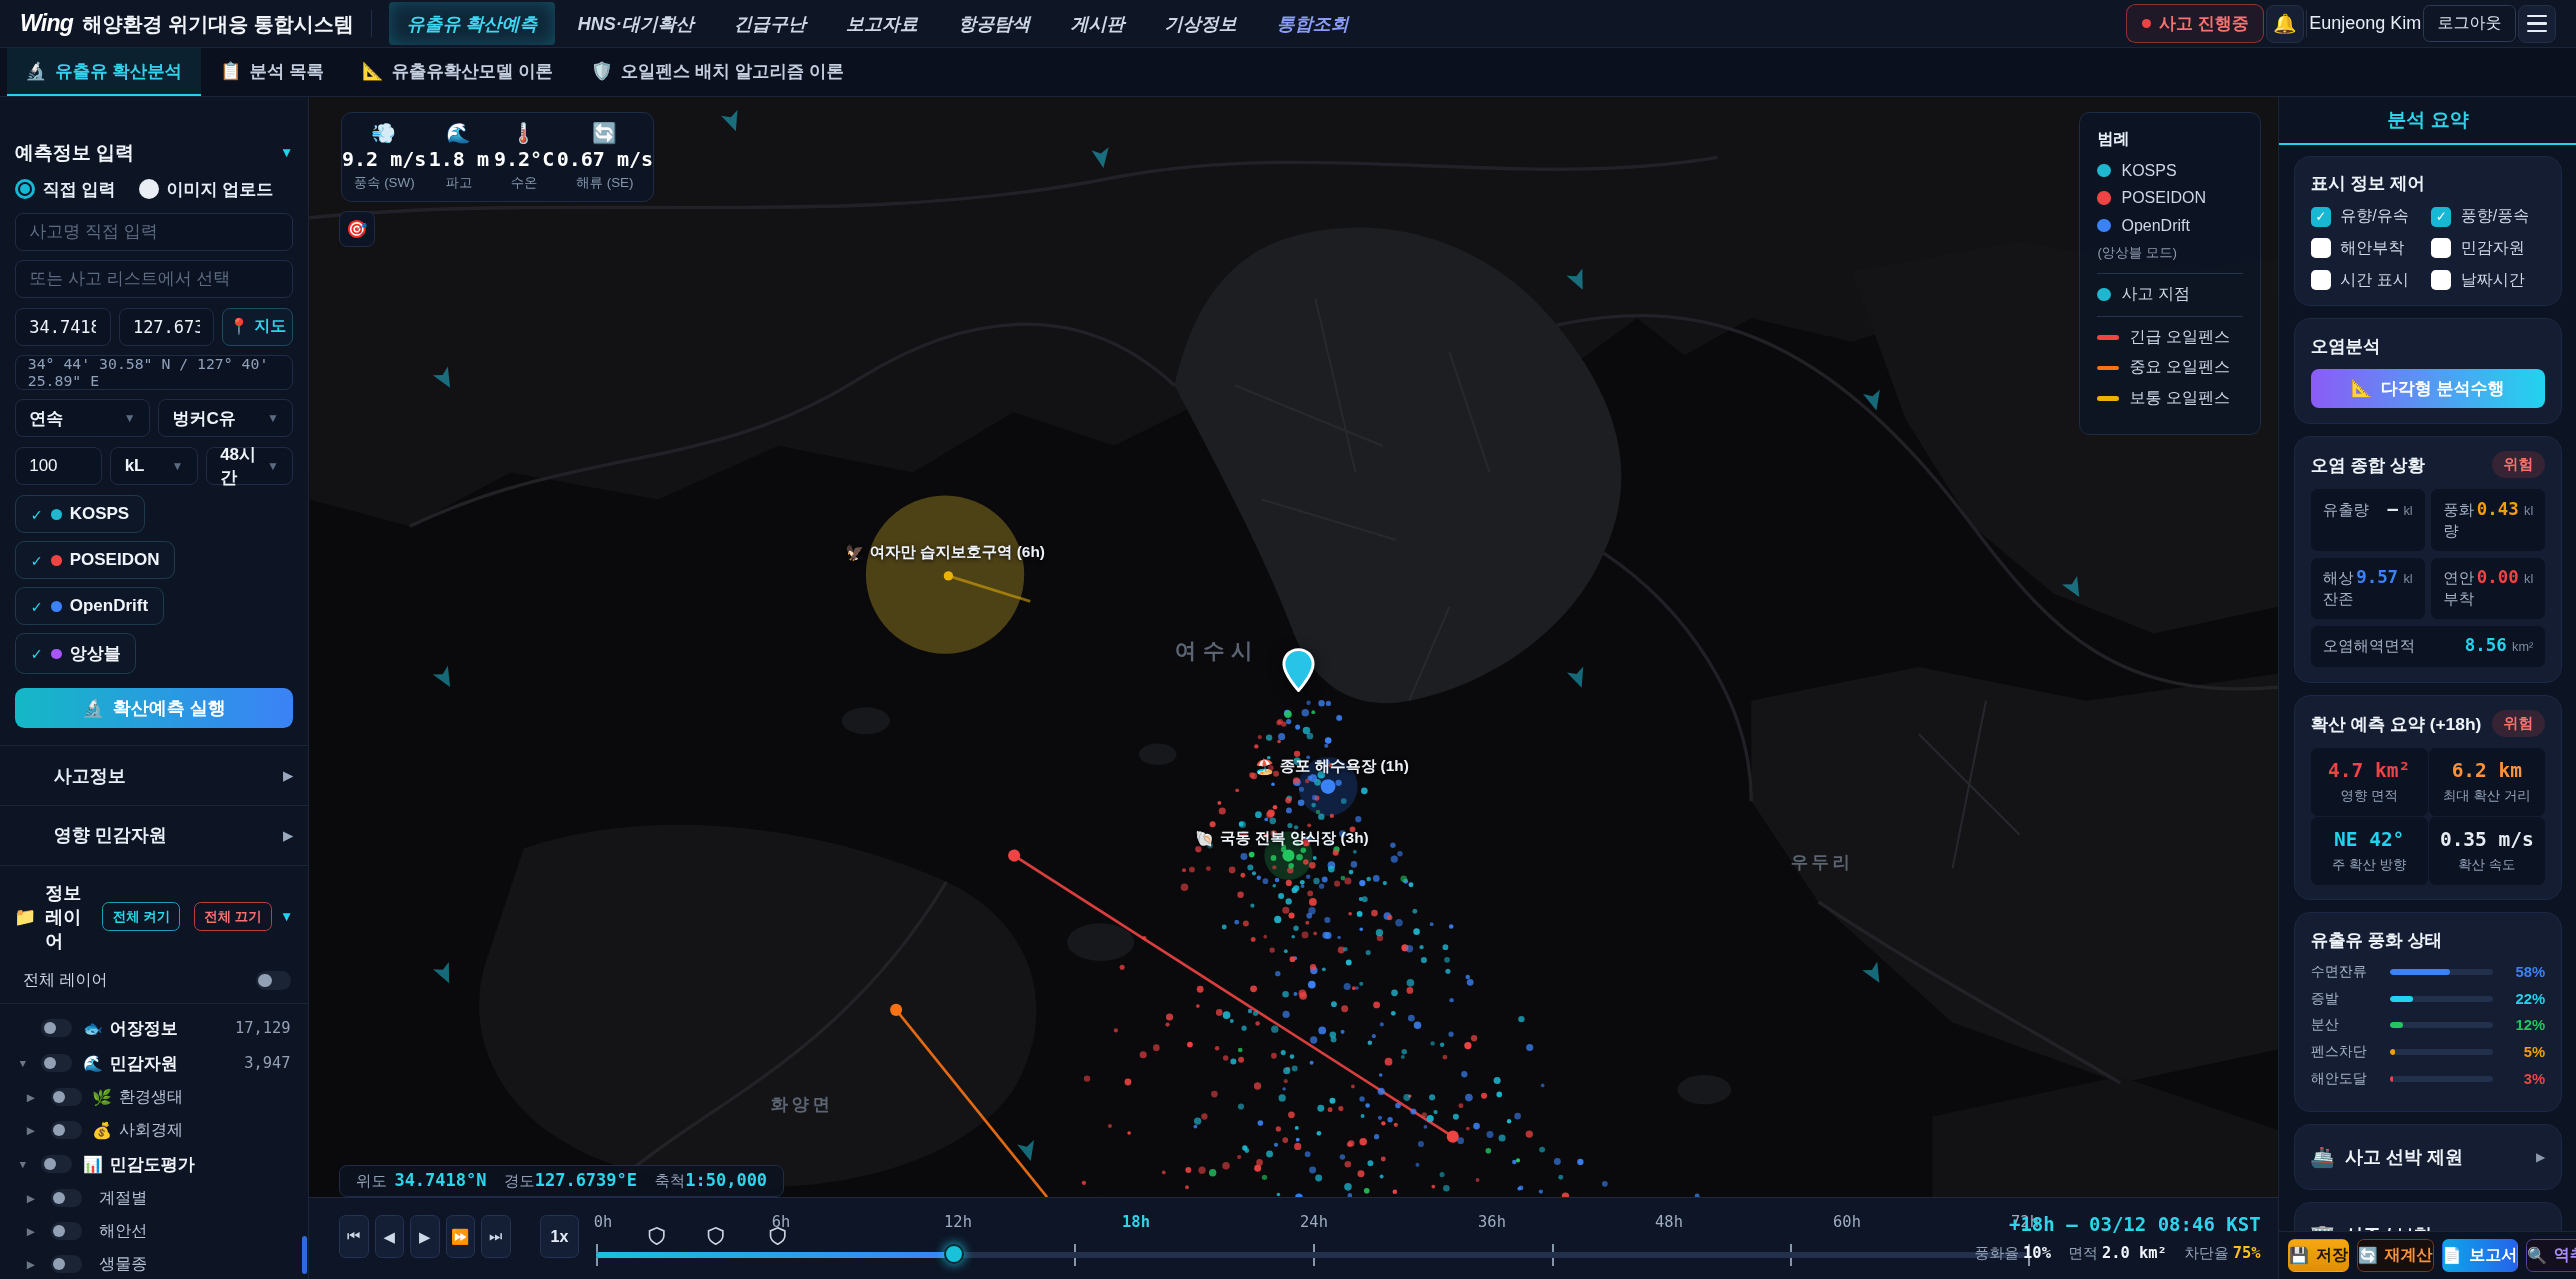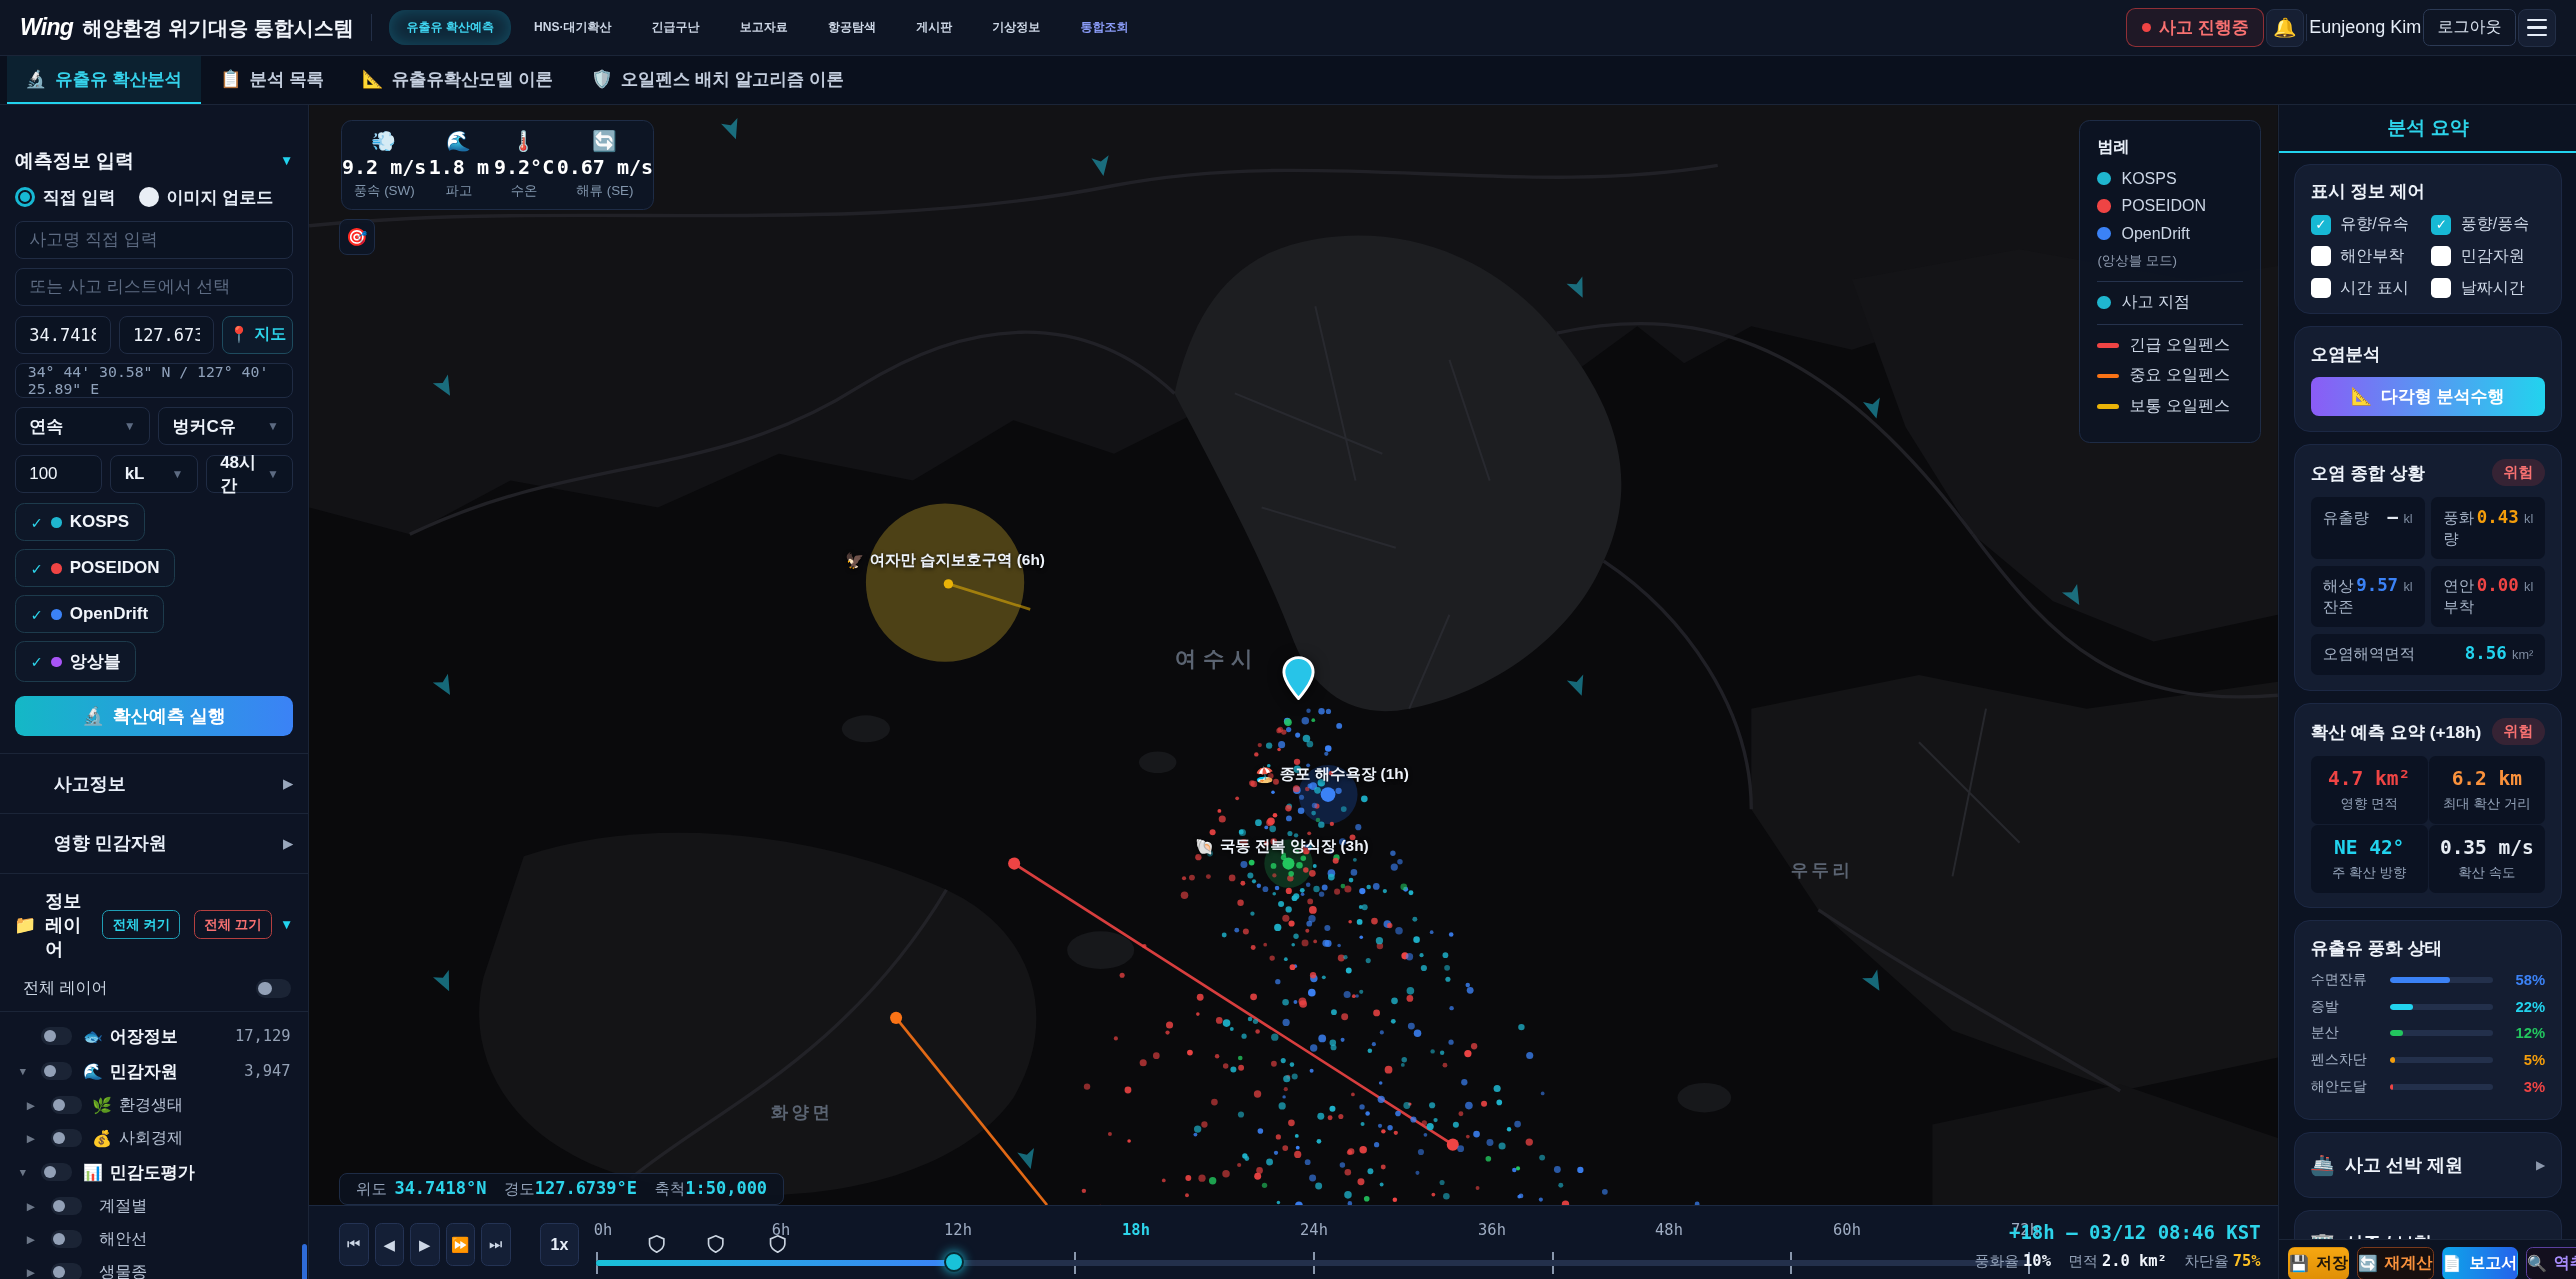--- a/index.html
+++ b/index.html
@@ -1,28 +1,28 @@
 <!DOCTYPE html>
 <html style="font-size:10.7px"><head>
 <meta charset="utf-8">
 <style>
   * { margin:0; padding:0; box-sizing:border-box; }
   html,body { width:2576px; height:1279px; overflow:hidden; background:#090e1a;
     font-family:"Liberation Sans","DejaVu Sans",sans-serif; color:#dbe4f0; }
   .mono { font-family:"DejaVu Sans Mono",monospace; }
 
   
-  .nav { height:56px; background:#0e1524; border-bottom:0.7px solid #1b2538;
+  .nav { height:48px; background:#0e1524; border-bottom:0.7px solid #1b2538;
     display:flex; align-items:center; padding:0 20px; gap:13.4px; }
   .logo { display:flex; align-items:baseline; gap:9.4px; white-space:nowrap; }
   .logo-mark { font-style:italic; font-weight:bold; font-size:23px; color:#ffffff; letter-spacing:-0.7px; }
   .logo-text { font-weight:bold; font-size:20px; color:#f1f5fb; }
   .nav-sep { width:0.7px; height:27px; background:#232f47; margin:0 4px; }
   .nav-menu { display:flex; align-items:center; gap:5.4px; flex:1; }
-  .nav-item { font-size:12px; font-weight:bold; color:#cdd7e6; padding:9.4px 17.4px; border-radius:16px; cursor:pointer; white-space:nowrap; }
+  .nav-item { font-size:18px; font-weight:bold; color:#cdd7e6; padding:9.4px 17.4px; border-radius:4px; cursor:pointer; white-space:nowrap;font-style:italic; }
   .nav-item.active { color:#3fd6f2; background:rgba(34,205,238,.10); box-shadow:0 0 17.4px rgba(34,205,238,.25) inset; }
   .nav-item.accent { color:#8b9cf8; }
   .nav-right { display:flex; align-items:center; gap:2px; }
   .incident-badge { display:flex; align-items:center; gap:8px; color:#f87171; font-size:17px; font-weight:bold;
     border:1.3px solid rgba(239,68,68,.55); background:rgba(239,68,68,.08); border-radius:9.4px; padding:6.7px 14.8px; white-space:nowrap;}
   .dot-red { width:9.4px; height:9.4px; border-radius:50%; background:#ef4444; }
   .icon-btn { width:38px; height:38px; border-radius:8px; background:#161f33; border:0.7px solid #232f47;
     display:flex; align-items:center; justify-content:center; font-size:19px; cursor:pointer; }
   .vline { width:0.7px; height:27px; background:#232f47; }
   .user-name { font-size:18px; color:#e6edf7; white-space:nowrap; }

